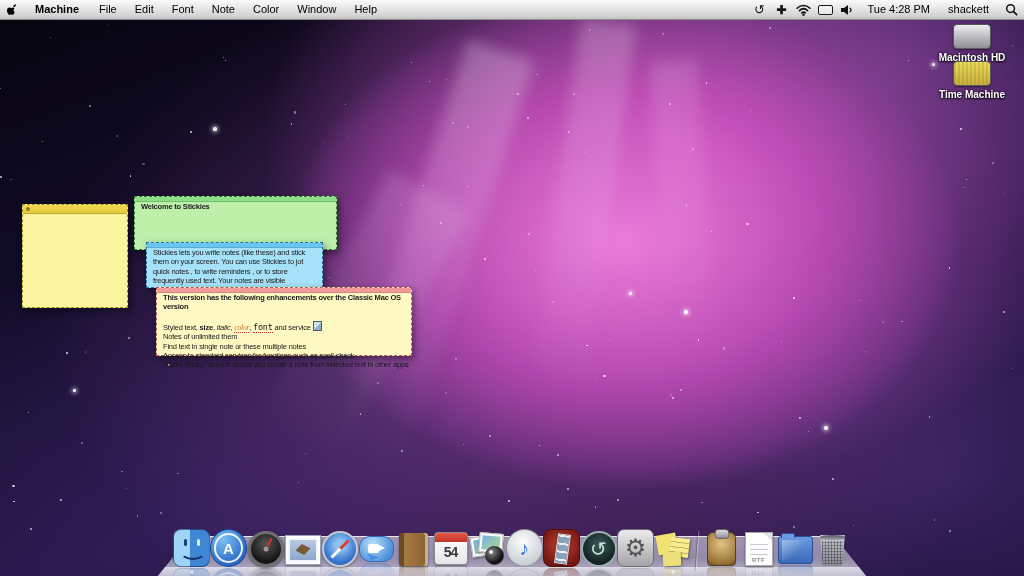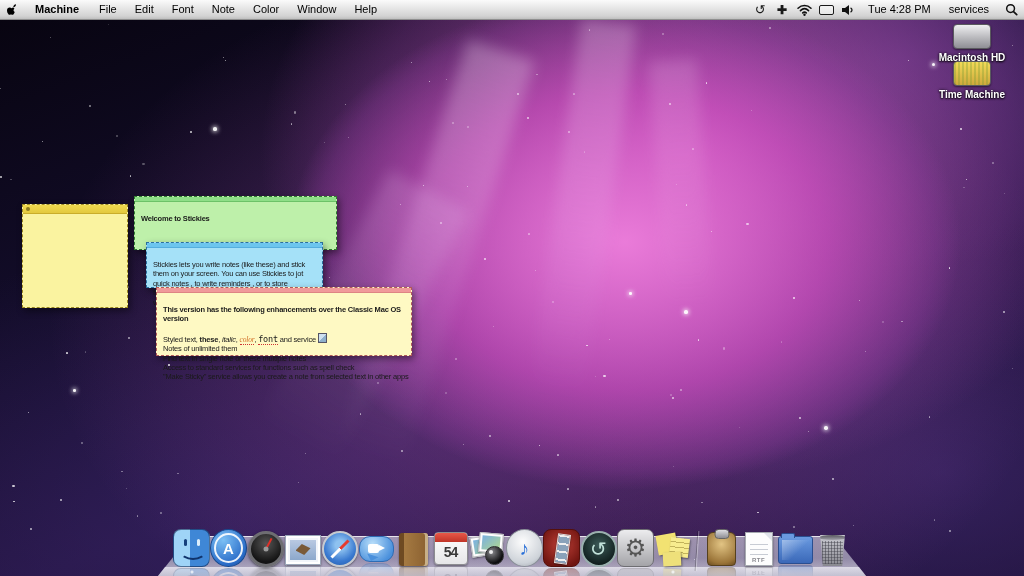--- a/index.html
+++ b/index.html
@@ -52,21 +52,21 @@
   .drive.hd{background:linear-gradient(180deg,#efeff1,#b9b9bd 55%,#8f8f95)}
   .drive.tm{background:repeating-linear-gradient(90deg,rgba(110,150,50,.30) 0 2px,transparent 2px 4px),
             linear-gradient(180deg,#f2da58,#cfa93c)}
   .desk-label{margin-top:3px;font-size:10px;font-weight:bold;color:#fff;text-shadow:0 1px 2px #000,0 0 3px rgba(0,0,0,.9)}
   .di-hd{left:930px;top:24px}
   .di-tm{left:930px;top:61px}
 
   
   .note{position:absolute;box-shadow:2px 3px 7px rgba(0,0,0,.45);
     font-size:7.5px;line-height:9.4px;letter-spacing:-.2px;color:#1a1a1a;box-sizing:border-box}
-  .note-body{padding:12px 6px;overflow:hidden}
+  .note-body{padding:0 6px;overflow:hidden}
   .note-title{font-weight:bold;margin-bottom:9px}
   .note-yellow{left:22px;top:204px;width:106px;height:104px;background:#faf3a0;
     border:1px dashed #9a8820;z-index:2}
   .tb-yellow{height:8px;background:linear-gradient(180deg,#f0da50,#e3c93e);border-bottom:1px solid #c9ad2a;position:relative}
   .close-dot{position:absolute;left:3px;top:2px;width:4px;height:4px;border-radius:50%;background:#8a7a20}
   .note-green{left:134px;top:196px;width:203px;height:54px;background:#bef0aa;
     border:1px dashed #2f7c2f;z-index:3}
   .tb-thin{height:4px}
   .tb-green{background:#8ede87;border-bottom:1px solid #6cc268}
   .note-blue{left:146px;top:242px;width:177px;height:46px;background:#a5e1f8;
@@ -393,21 +393,21 @@
     <span class="status-icon">
         <span class="display-rect"></span>
       </span>
     <span class="status-icon">
       <svg width="14" height="12" viewBox="0 0 14 12">
         <polygon points="1,4 4,4 8,1 8,11 4,8 1,8" fill="#111"></polygon>
         <path d="M10 4.2c1.3 1 1.3 2.6 0 3.6" fill="none" stroke="#111" stroke-width="1.3" stroke-linecap="round"></path>
       </svg>
     </span>
     <span class="clock">Tue 4:28 PM</span>
-    <span class="user">services</span>
+    <span class="user">shackett</span>
     <span class="status-icon spotlight">
       <svg width="13" height="13" viewBox="0 0 14 14">
         <circle cx="6" cy="6" r="4.2" fill="none" stroke="#111" stroke-width="1.6"></circle>
         <line x1="9.2" y1="9.2" x2="12.6" y2="12.6" stroke="#111" stroke-width="1.8" stroke-linecap="round"></line>
       </svg>
     </span>
   </div>
 </div>
 
 <div class="desk-icon di-hd">
@@ -437,21 +437,21 @@
   <div class="tb-thin tb-blue"></div>
   <div class="note-body">
     <div>Stickies lets you write notes (like these) and stick them on your screen. You can use Stickies to jot quick notes , to write reminders , or to store frequently used text. Your notes are visible whenever the Stickies program is active.</div>
   </div>
 </div>
 
 <div class="note note-pink">
   <div class="tb-thin tb-pink"></div>
   <div class="note-body">
     <div class="note-title">This version has the following enhancements over the Classic Mac OS version</div>
-    <div class="note-line"><span class="seg-plain">Styled text, </span><span class="seg-bold">these</span><span class="seg-plain">, </span><span class="seg-italic">italic</span><span class="seg-plain">, </span><span class="seg-color">color</span><span class="seg-plain">, </span><span class="seg-font">font</span><span class="seg-plain"> and service </span><span class="seg-graphic"></span></div>
+    <div class="note-line"><span class="seg-plain">Styled text, </span><span class="seg-bold">size</span><span class="seg-plain">, </span><span class="seg-italic">italic</span><span class="seg-plain">, </span><span class="seg-color">color</span><span class="seg-plain">, </span><span class="seg-font">font</span><span class="seg-plain"> and service </span><span class="seg-graphic"></span></div>
     <div>
         <div class="note-line">Notes of unlimited them</div>
         <div class="note-line">Find text in single note or these multiple notes</div>
         <div class="note-line">Access to standard services for functions such as spell check</div>
         <div class="note-line">"Make Sticky" service allows you create a note from selected text in other apps</div>
       </div>
   </div>
 </div>
 
 <div class="dock">

